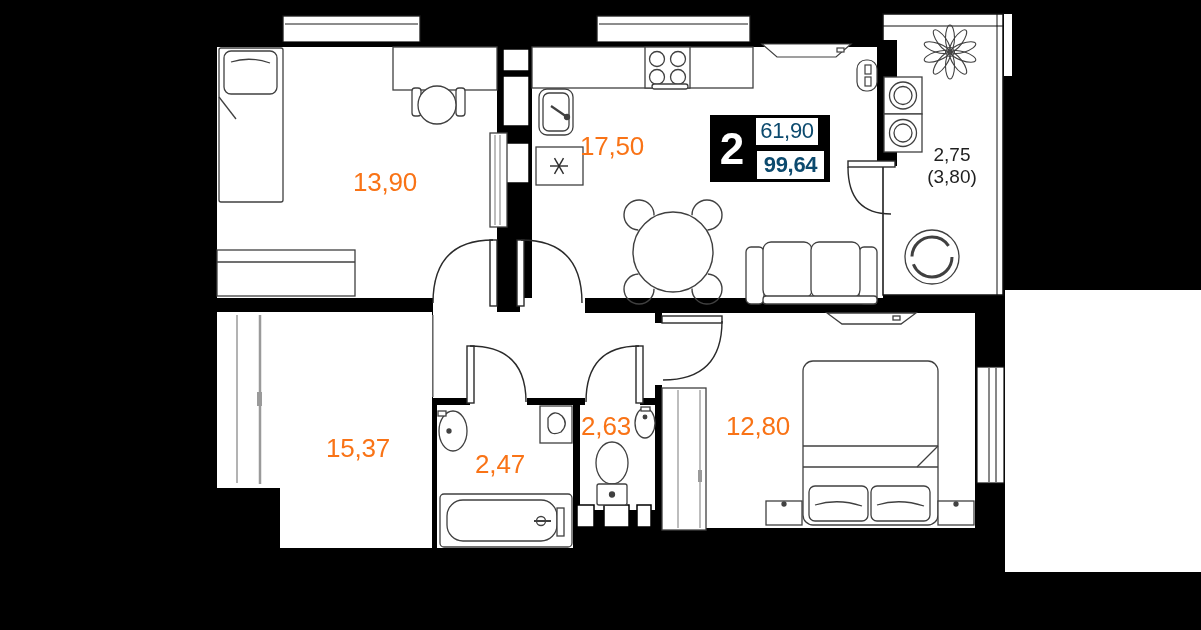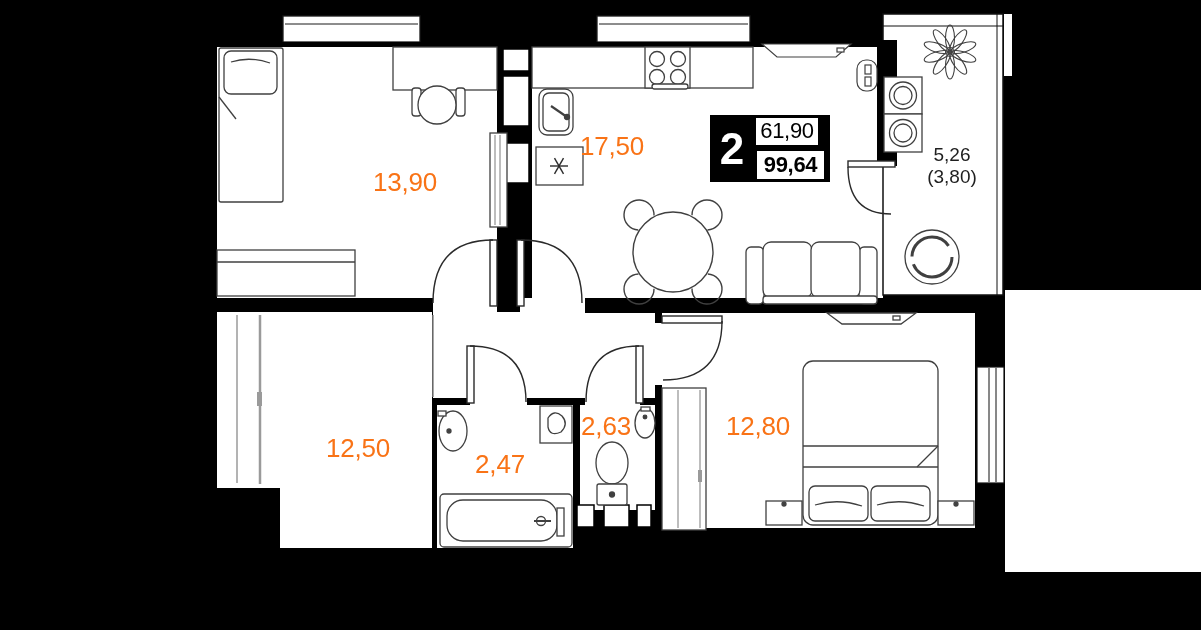--- a/index.html
+++ b/index.html
@@ -8,21 +8,21 @@
   .stage svg{position:absolute;left:0;top:0;}
   .room-label{position:absolute;transform:translate(-50%,-50%);color:#f97316;
               font-size:26px;letter-spacing:-0.2px;white-space:nowrap;}
   .balcony-label{position:absolute;transform:translate(-50%,-50%);color:#1f1f1f;
                  font-size:19px;line-height:22px;text-align:center;white-space:nowrap;}
   .badge{position:absolute;left:710px;top:115px;height:67px;display:flex;background:#000;}
   .badge-rooms{width:44px;display:flex;align-items:center;justify-content:center;
                color:#fff;font-size:44px;font-weight:bold;}
   .badge-areas{display:flex;flex-direction:column;justify-content:center;align-items:flex-start;
                padding-right:3px;}
-  .badge-box{background:#fff;color:#000000;display:flex;align-items:center;justify-content:center;
+  .badge-box{background:#fff;color:#0c4a6e;display:flex;align-items:center;justify-content:center;
              letter-spacing:-0.3px;}
   .badge-box.living{border:2px solid #000;width:62px;height:27px;font-size:22px;margin-bottom:1px;}
   .badge-box.total{border:3px solid #000;width:67px;height:28px;font-size:22px;font-weight:bold;}
 </style>
 </head>
 <body>
 
 <div class="stage">
 <svg width="1201" height="630" viewBox="0 0 1201 630">
 
@@ -229,27 +229,27 @@
     <path d="M848,167 Q848,214 891,214" fill="none"></path>
   </g>
 
   <g stroke="#9a9a9a">
     <line x1="237" y1="315" x2="237" y2="483" stroke-width="1.5"></line>
     <line x1="260" y1="315" x2="260" y2="484" stroke-width="2.5"></line>
     <rect x="257" y="392" width="5" height="14" fill="#9a9a9a" stroke="none"></rect>
   </g>
 </svg>
 
-  <div class="room-label" style="left:405px;top:182px;">13,90</div>
+  <div class="room-label" style="left:385px;top:182px;">13,90</div>
   <div class="room-label" style="left:612px;top:146px;">17,50</div>
   <div class="balcony-label" style="left:952px;top:166px;">
-    <div>5,26</div>
+    <div>2,75</div>
     <div>(3,80)</div>
   </div>
-  <div class="room-label" style="left:358px;top:448px;">12,50</div>
+  <div class="room-label" style="left:358px;top:448px;">15,37</div>
   <div class="room-label" style="left:500px;top:464px;">2,47</div>
   <div class="room-label" style="left:606px;top:426px;">2,63</div>
   <div class="room-label" style="left:758px;top:426px;">12,80</div>
 
   <div class="badge">
     <div class="badge-rooms">2</div>
     <div class="badge-areas">
       <div class="badge-box living">61,90</div>
       <div class="badge-box total">99,64</div>
     </div>

